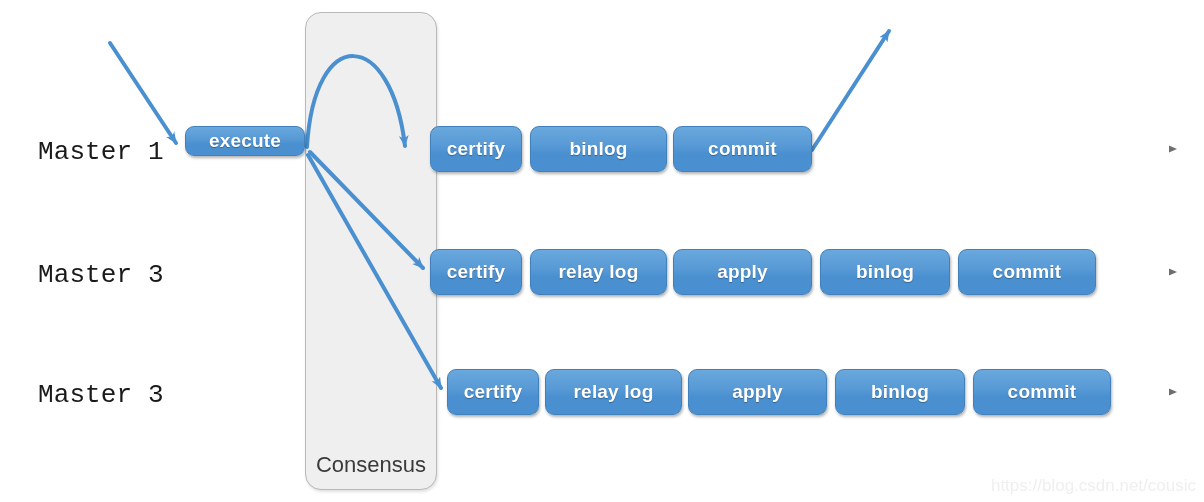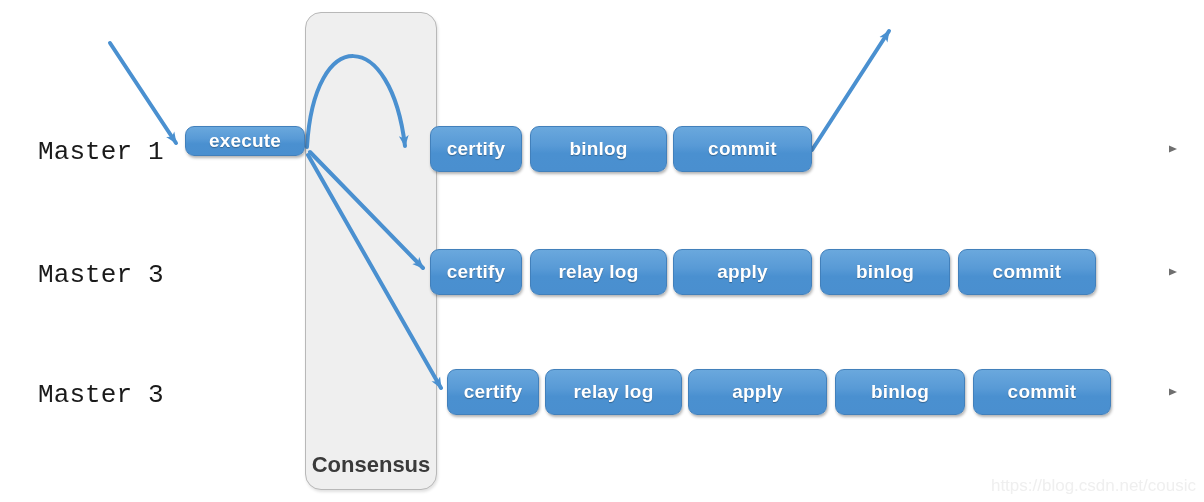--- a/index.html
+++ b/index.html
@@ -53,21 +53,20 @@
   .consensus-label {
     position: absolute;
     left: 305px;
     top: 452px;
     width: 132px;
     text-align: center;
     font-family: "Liberation Sans", sans-serif;
     font-size: 22px;
     color: #3a3a3a;
     white-space: nowrap;
-    font-weight: bold;
   }
 
   
   .stage {
     position: absolute;
     box-sizing: border-box;
     border-radius: 9px;
     background: linear-gradient(to bottom, #6aa8dd 0%, #589ad6 42%, #4a90d0 60%, #4a8fcf 100%);
     border: 1px solid #4280bb;
     box-shadow: 1px 2px 3px rgba(0,0,0,0.30);

